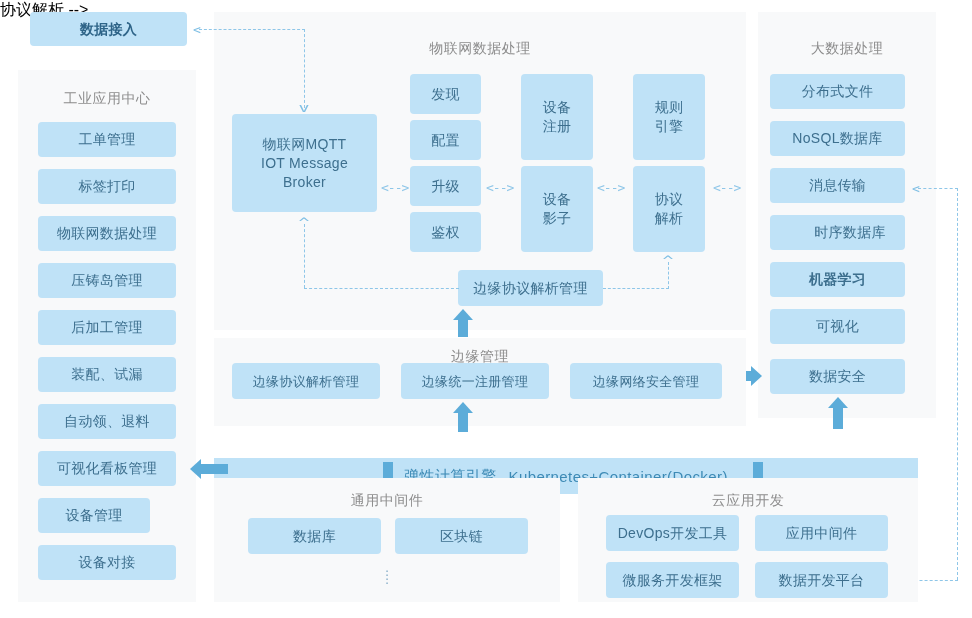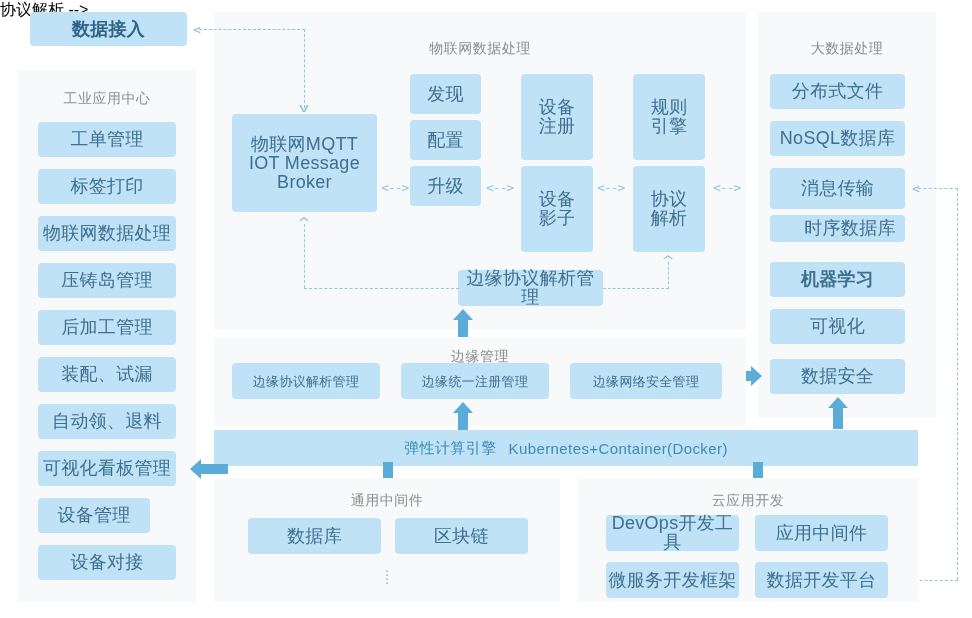--- a/index.html
+++ b/index.html
@@ -26,21 +26,21 @@
     line-height:16px;
     letter-spacing:.5px;
   }
 
   
   .node{
     position:absolute;
     background:#bfe2f7;
     border-radius:4px;
     color:#3d6f8e;
-    font-size:18px;
+    font-size:14px;
     display:flex;
     align-items:center;
     justify-content:center;
     text-align:center;
     line-height:19px;
     box-sizing:border-box;
     letter-spacing:.3px;
   }
   .node.bold{font-weight:bold;color:#2e6488;}
   .node.small{font-size:13px;}
@@ -48,20 +48,21 @@
   
   .bar{
     position:absolute;
     background:#bfe2f7;
     color:#3d8ab5;
     font-size:15px;
     display:flex;
     align-items:center;
     justify-content:center;
     letter-spacing:.4px;
+    margin-top:28px;
   }
   .bar .seg{margin:0 6px;}
 
   
   .arrow{position:absolute;}
   .arrow .shaft{position:absolute;background:#5cacd9;}
   .arrow .head{position:absolute;width:0;height:0;}
 
   .arrow-up .shaft{width:10px;left:5px;bottom:0;}
   .arrow-up .head{
@@ -163,20 +164,21 @@
   <div class="node" style="left:232px;top:114px;width:145px;height:98px;flex-direction:column;">
     <span>物联网MQTT</span>
     <span>IOT Message</span>
     <span>Broker</span>
   </div>
 
   
   <div class="node" style="left:410px;top:74px;width:71px;height:40px;">发现</div>
   <div class="node" style="left:410px;top:120px;width:71px;height:40px;">配置</div>
   <div class="node" style="left:410px;top:166px;width:71px;height:40px;">升级</div>
+  <div class="node" style="left:410px;top:212px;width:71px;height:40px;">鉴权</div>
 
   
   <div class="node" style="left:521px;top:74px;width:72px;height:86px;flex-direction:column;">
     <span>设备</span>
     <span>注册</span>
   </div>
   <div class="node" style="left:521px;top:166px;width:72px;height:86px;flex-direction:column;">
     <span>设备</span>
     <span>影子</span>
   </div>
@@ -221,22 +223,22 @@
     <div class="head"></div>
       <div class="shaft" style="height:18px;"></div>
   </div>
 
   
   <div class="panel" style="left:758px;top:12px;width:178px;height:406px;">
     <div class="panel-title" style="top:28px;">大数据处理</div>
   </div>
   <div class="node" style="left:770px;top:74px;width:135px;height:35px;">分布式文件</div>
   <div class="node" style="left:770px;top:121px;width:135px;height:35px;">NoSQL数据库</div>
-  <div class="node" style="left:770px;top:168px;width:135px;height:41px;">消息传输</div>
-  <div class="node" style="left:770px;top:215px;width:135px;height:27px;padding-left:25px;">时序数据库</div>
+  <div class="node" style="left:770px;top:168px;width:135px;height:35px;">消息传输</div>
+  <div class="node" style="left:770px;top:215px;width:135px;height:35px;padding-left:25px;">时序数据库</div>
   <div class="node" style="left:770px;top:262px;width:135px;height:35px;font-weight:bold;">机器学习</div>
   <div class="node" style="left:770px;top:309px;width:135px;height:35px;">可视化</div>
   <div class="node" style="left:770px;top:359px;width:135px;height:35px;">数据安全</div>
 
   
   <div class="arrow arrow-up" style="left:828px;top:397px;width:20px;height:32px;">
     <div class="head"></div>
       <div class="shaft" style="height:22px;"></div>
   </div>
 

